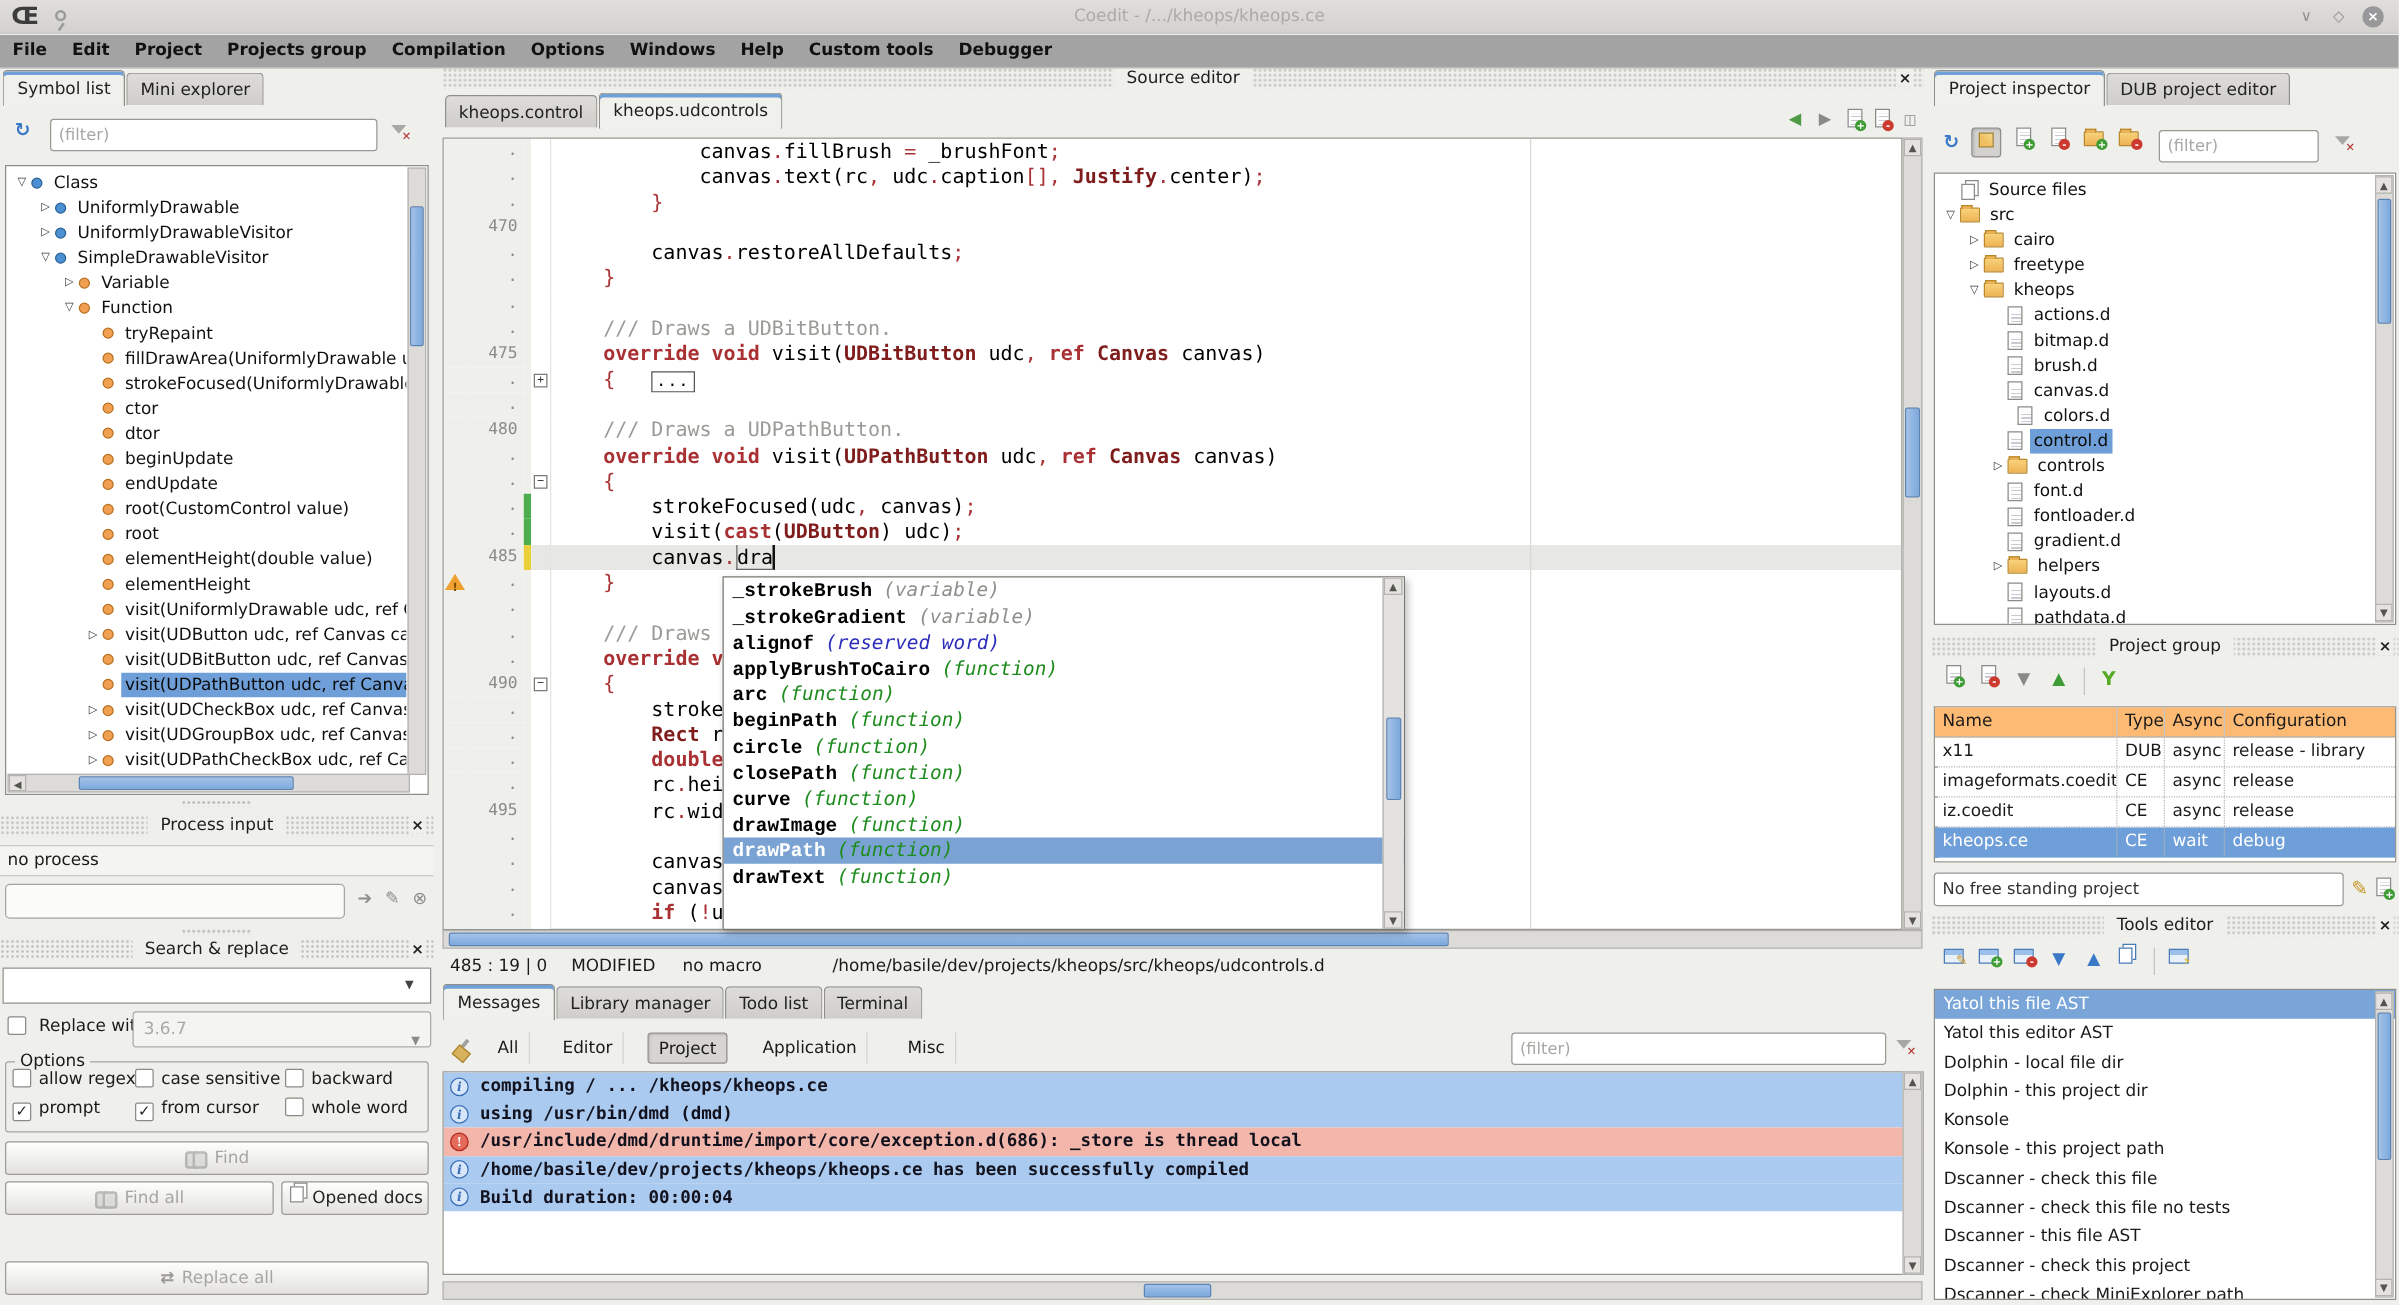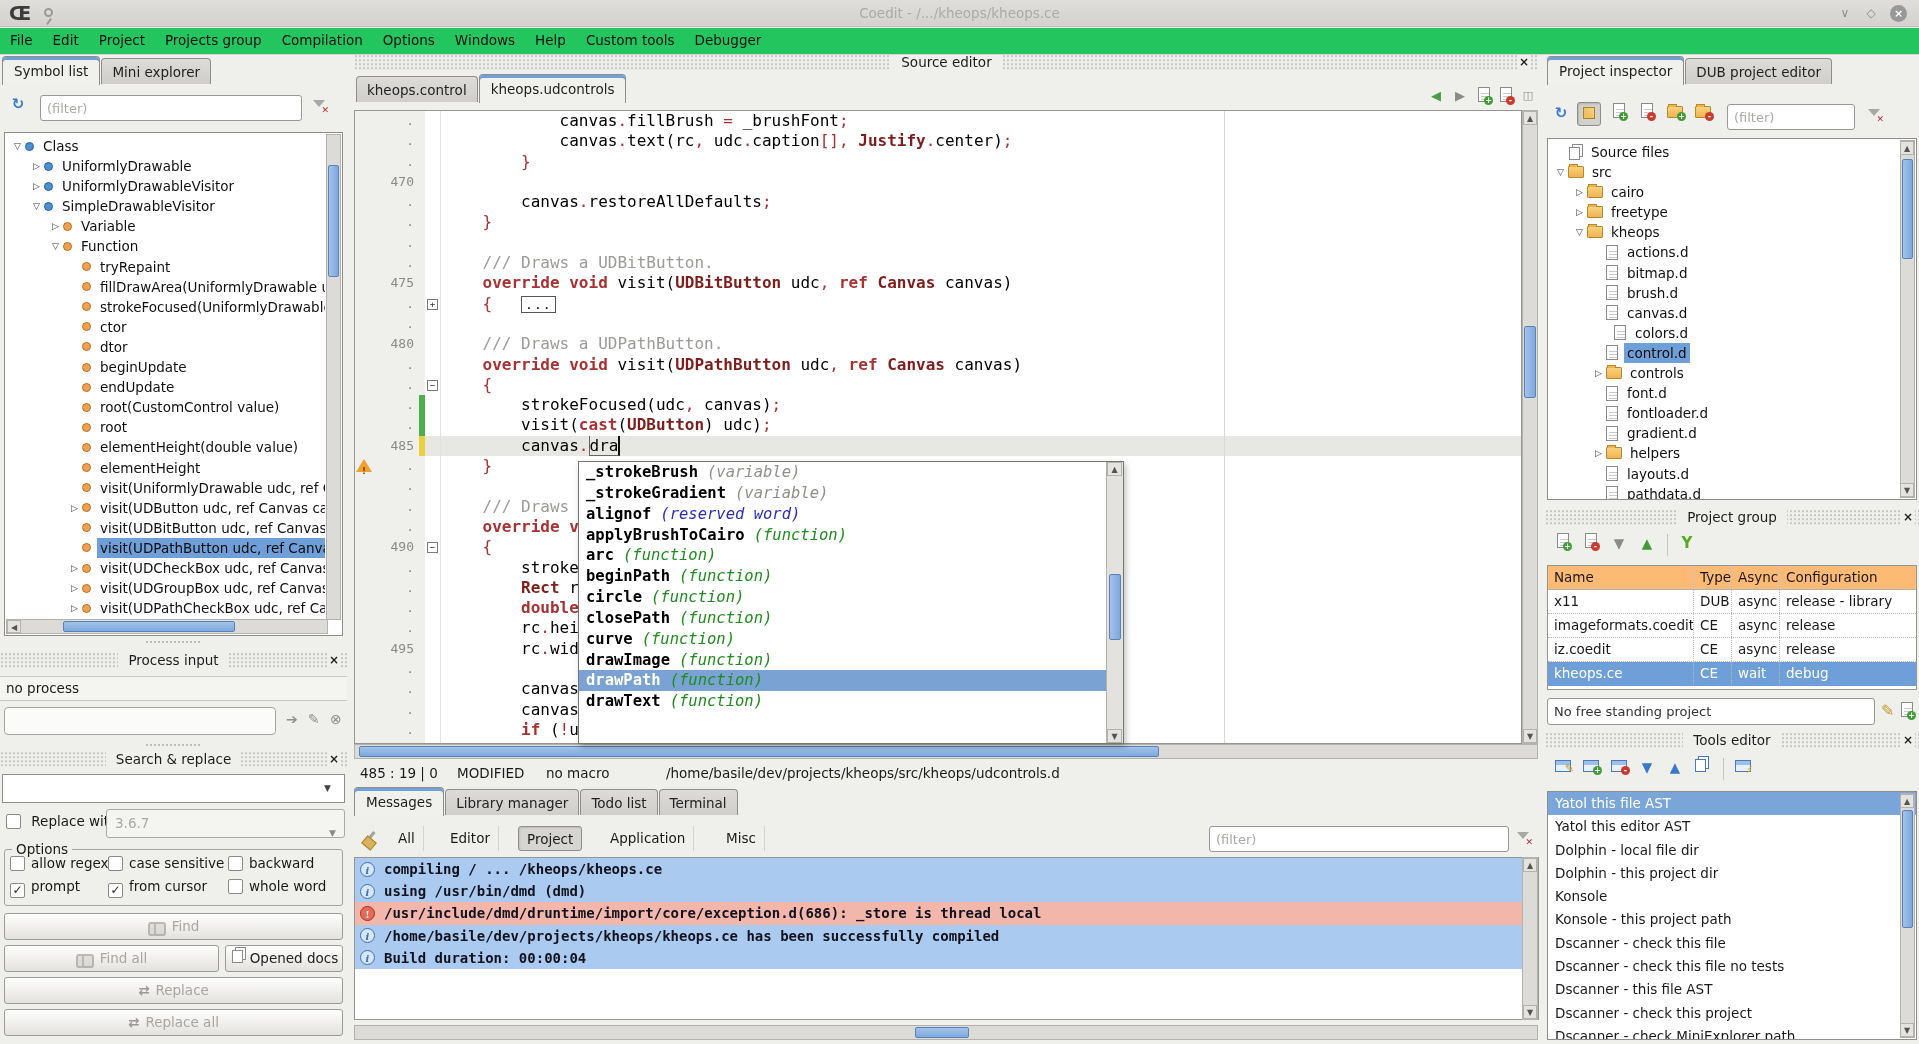--- a/index.html
+++ b/index.html
@@ -7,21 +7,21 @@
   body { font-family:"DejaVu Sans","Liberation Sans",sans-serif; font-size:13.5px; background:#efefec; color:#1a1a1a; position:relative; }
 
   
   #titlebar { position:absolute; left:0; top:0; width:1919px; height:27px; background:linear-gradient(#dfdedb,#d3d2cf); border-bottom:1px solid #bdbcb9; }
   #app-logo { position:absolute; left:9px; top:2px; font-weight:bold; font-size:19px; color:#3c3c3c; }
   #pin-icon { position:absolute; left:44px; top:8px; width:9px; height:9px; border:2px solid #9a9a98; border-radius:50%; }
   #pin-icon::after { content:""; position:absolute; left:2px; top:8px; width:2px; height:7px; background:#9a9a98; transform:rotate(35deg); }
   #win-title { position:absolute; left:0; right:0; top:5px; text-align:center; color:#abaaa8; font-size:13.5px; }
   .winbtn { position:absolute; top:4px; width:20px; height:19px; text-align:center; color:#8f8f8d; font-size:12px; line-height:19px; }
   #win-close-icon { top:5px; width:17px; height:17px; background:#98989a; border-radius:50%; color:#fff; line-height:17px; font-size:11px; font-weight:bold; }
-  #menubar { position:absolute; left:0; top:28px; width:1919px; height:27px; background:#22c55e; border-bottom:1px solid #d6d5d2; }
+  #menubar { position:absolute; left:0; top:28px; width:1919px; height:27px; background:#a3a3a3; border-bottom:1px solid #d6d5d2;font-weight:bold; }
   .menu-item { display:inline-block; padding:4px 10px 0 10px; height:27px; font-size:13.5px; color:#111; }
 
   
   .tabrow { position:absolute; border-bottom:1px solid #a3a29d; }
   .tab { display:inline-block; vertical-align:bottom; background:linear-gradient(#dddcd9,#cfcecb); border:1px solid #8f8e89; border-bottom:none; border-radius:4px 4px 0 0; padding:5px 10px 4px; margin-right:1px; font-size:13.5px; color:#222; }
   .tab.active { background:#f0f0ed; padding:6px 11px 6px; box-shadow:inset 0 3px 0 0 #6fa0d8; position:relative; top:1px; }
   .filter-input { border:1px solid #989894; border-radius:3px; background:#fff; font-size:13px; color:#333; padding:0 6px; font-family:inherit; }
   .filter-input::placeholder { color:#a8a8a5; }
   .panel-header { position:absolute; text-align:center; font-size:13.5px; color:#1c1c1c;
     background-image:radial-gradient(#c6c6c2 1px, transparent 1.2px); background-size:4px 4px; background-position:0 60%; height:16px; line-height:15px; }
@@ -127,21 +127,21 @@
   .tcur { border:1px solid #666; border-right:2px solid #111; }
   .warn-ic { position:absolute; left:1px; top:3px; width:0; height:0; border-left:8px solid transparent; border-right:8px solid transparent; border-bottom:13px solid #f0a030; }
   .warn-ic::after { content:"!"; position:absolute; left:-2px; top:2px; font-size:9px; font-weight:bold; color:#7a4a00; }
   #rmargin { position:absolute; left:870px; top:56px; width:1px; height:632px; background:#d8d8d4; }
   #ed-vscroll { left:1168px; top:55px; width:16px; height:634px; }
   #ed-hscroll { left:0; top:689px; width:1184px; height:15px; }
 
   
   #popup { position:absolute; left:224px; top:406px; width:546px; height:283px; background:#fff; border:1px solid #77766f; box-shadow:2px 3px 6px rgba(0,0,0,.25); z-index:30; }
   .pitem { height:20.85px; line-height:20.85px; white-space:nowrap; overflow:hidden; font-family:"DejaVu Sans Mono",monospace; font-size:15.5px; padding-left:7px; }
-  .pitem .nm { font-weight:bold; color:#000; }
+  .pitem .nm { font-weight:bold; color:#000;font-family:Liberation Mono, monospace; }
   .pitem .kd { font-style:italic; margin-left:9px; }
   .pitem .kd.variable { color:#8f8f8b; }
   .pitem .kd.reserved { color:#2d2dbb; }
   .pitem .kd.function { color:#1e8c1e; }
   .pitem.sel { background:#7aa3d4; }
   .pitem.sel .nm { color:#fff; }
   #pop-scroll { position:absolute; right:0; top:0; width:17px; height:281px; background:#e3e2df; border-left:1px solid #b3b2af; }
 
   
   #statusbar { position:absolute; left:0; top:706px; width:1185px; height:24px; font-size:13.5px; color:#1a1a1a; }
@@ -381,21 +381,20 @@
       <span class="optcell" style="position: absolute; left: 220px;"><span class="cb"></span><span>backward</span></span>
     </div>
   <div class="optrow" style="top:823px;" id="optrow2">
       <span class="optcell" style="position: absolute; left: 2px;"><span class="cb">✓</span><span>prompt</span></span>
       <span class="optcell" style="position: absolute; left: 100px;"><span class="cb">✓</span><span>from cursor</span></span>
       <span class="optcell" style="position: absolute; left: 220px;"><span class="cb"></span><span>whole word</span></span>
     </div>
   <div class="btn disabled" id="btn-find"><span class="binoc" style="opacity:.55;"></span><span>Find</span></div>
   <div class="btn disabled" id="btn-findall"><span class="binoc" style="opacity:.55;"></span><span>Find all</span></div>
   <div class="btn" id="btn-openeddocs"><span class="icon-pages" style="margin-right:7px;"></span><span>Opened docs</span></div>
-  <div class="btn disabled" id="btn-replace"><span class="repl-ic">⇄</span><span>Replace</span></div>
   <div class="btn disabled" id="btn-replaceall"><span class="repl-ic">⇄</span><span>Replace all</span></div>
 </div>
 
 <div id="split-l"></div>
 <div id="split-r"></div>
 
 <div id="centerpanel">
   <div id="se-header" class="panel-header">
     <span class="lbl">Source editor</span>
     <span class="hdr-close">×</span>

